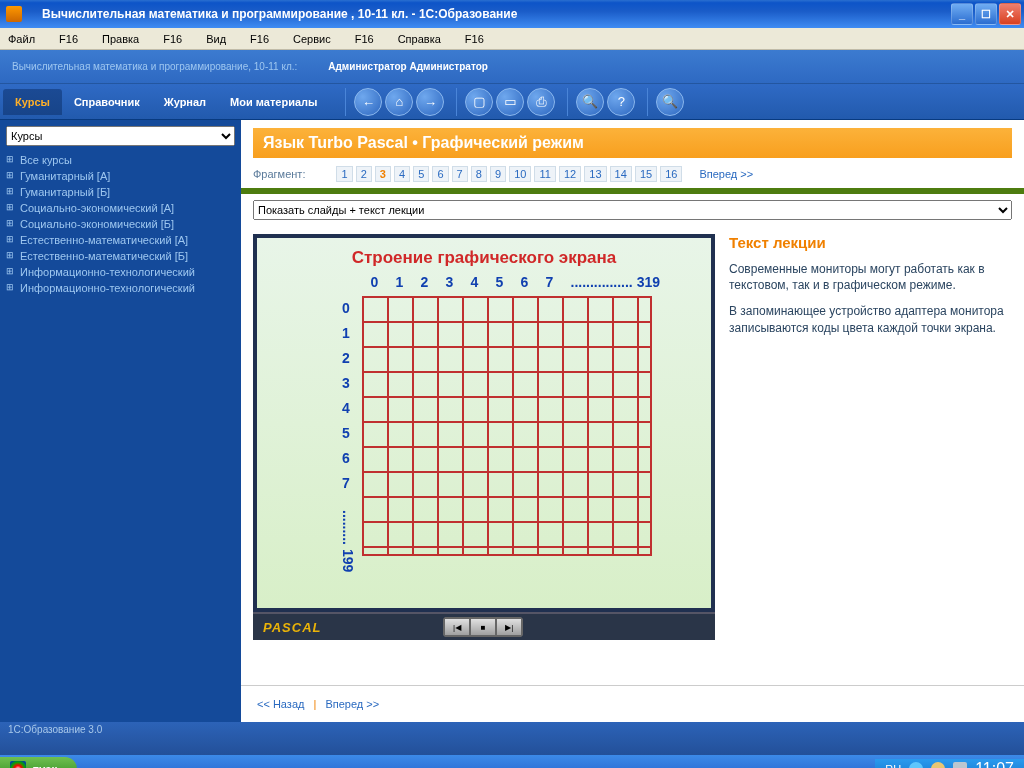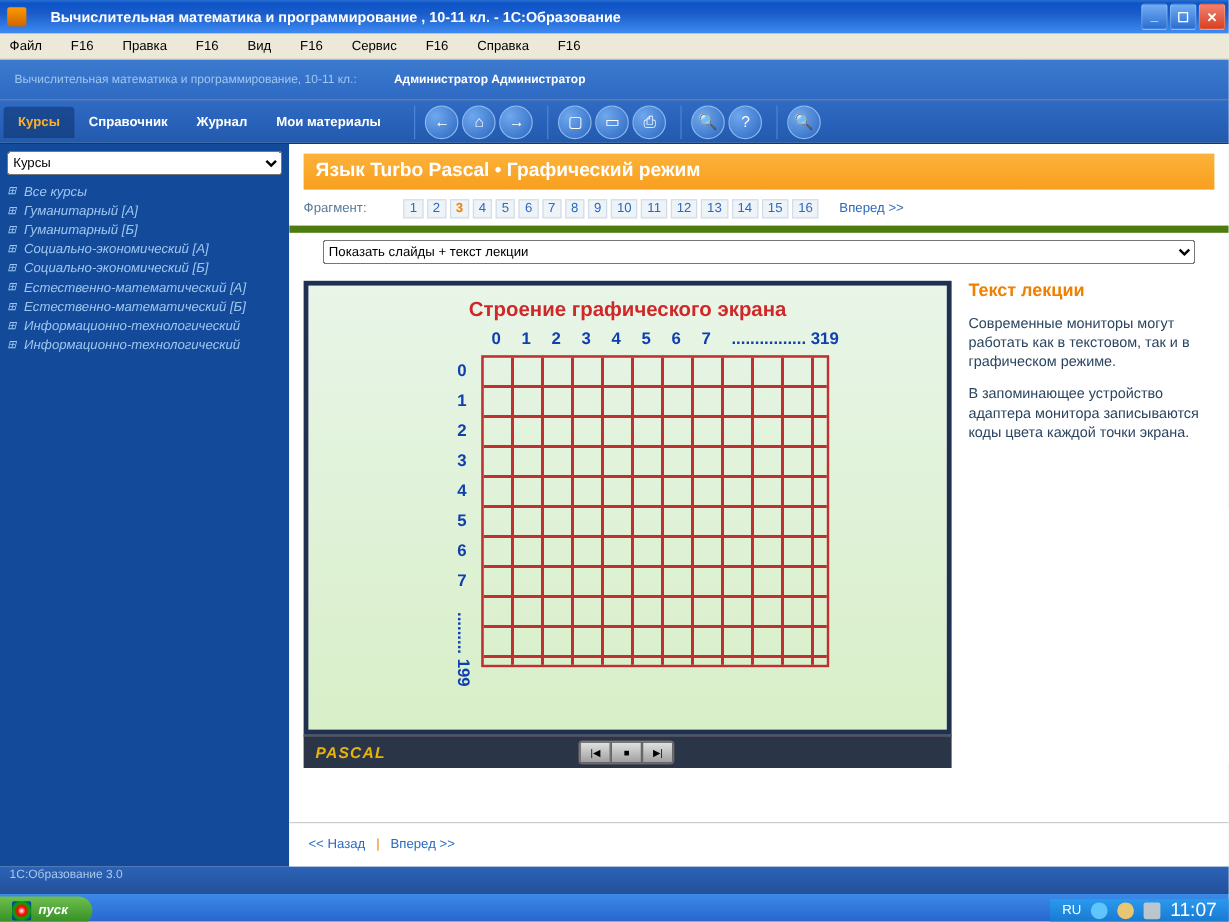--- a/index.html
+++ b/index.html
@@ -20,55 +20,55 @@
 .nav-tab { padding:7px 12px; font-size:11px; font-weight:bold; color:#fff; cursor:pointer; }
 .nav-tab.active { color:#ffb028; background:linear-gradient(#1b4a94,#174489); border-radius:3px 3px 0 0; }
 .tool-btns { display:flex; align-items:center; margin-left:16px; gap:4px; }
 .tool-group { display:flex; gap:3px; padding:0 8px; border-left:1px solid #4a85d8; }
 .tb { width:28px; height:28px; border-radius:14px; background:radial-gradient(circle at 30% 30%,#6fa8ee,#2d67c0); border:1px solid #8bb8ee; display:flex; align-items:center; justify-content:center; color:#fff; font-size:13px; cursor:pointer; }
 .logo-area { margin-left:auto; width:90px; height:34px; opacity:.4; }
 .content-row { display:flex; height:602px; }
 .sidebar { width:241px; background:#144a9a; color:#9ec7f0; font-size:11px; display:flex; flex-direction:column; }
 .side-sel { margin:6px 6px 2px; }
 .side-sel select { width:100%; font-size:11px; height:20px; }
-.tree { padding:4px 6px; flex:1; overflow:hidden;font-style:italic; }
+.tree { padding:4px 6px; flex:1; overflow:hidden; }
 .tree-item { padding:2px 0 2px 14px; position:relative; white-space:nowrap; cursor:pointer; }
 .tree-item:before { content:"⊞"; position:absolute; left:0; top:2px; font-size:9px; color:#9ec7f0; }
 .main { flex:1; background:#fff; display:flex; flex-direction:column; overflow:hidden; }
 .pg-title { margin:8px 12px 0; padding:6px 10px; background:linear-gradient(#fcb23a,#f89f1e); color:#fff; font-size:16px; font-weight:bold; }
 .frag-row { padding:8px 12px 6px; font-size:11px; color:#5a7a9a; border-bottom:6px solid #4d7c0f; display:flex; align-items:center; gap:3px; }
 .frag-row .lbl { margin-right:28px; }
 .frag-num { display:inline-block; min-width:16px; padding:1px 4px; text-align:center; background:#eef3f8; border:1px solid #d0dde8; color:#2a6ac0; cursor:pointer; font-size:11px; }
 .frag-num.cur { color:#f08000; font-weight:bold; }
 .fwd-link { margin-left:14px; color:#2a6ac0; cursor:pointer; }
-.show-sel { margin:6px 28px; }
+.show-sel { margin:6px 12px; }
 .show-sel select { width:100%; font-size:11px; height:20px; }
 .lesson-row { display:flex; padding:8px 12px 0; gap:14px; flex:1; overflow:hidden; }
-.slide-box { width:540px; }
+.slide-box { width:462px; }
 .slide-frame { border:4px solid #203050; background:linear-gradient(#e8f5e8,#d8efc8); height:378px; position:relative; }
 .slide-title { text-align:center; color:#d02828; font-weight:bold; font-size:17px; padding:10px 0 6px; }
 .grid-area { position:relative; margin:0 auto; width:360px; height:300px; }
 .x-labels { position:absolute; top:0; left:58px; display:flex; color:#1040b0; font-weight:bold; font-size:14px; }
 .x-labels span { width:25px; text-align:center; }
 .x-end { position:absolute; top:0; right:4px; color:#1040b0; font-weight:bold; font-size:14px; }
 .y-labels { position:absolute; top:22px; left:38px; color:#1040b0; font-weight:bold; font-size:14px; }
 .y-labels div { height:25px; line-height:25px; }
 .y-end { position:absolute; left:36px; bottom:2px; color:#1040b0; font-weight:bold; font-size:14px; writing-mode:vertical-rl; }
 .grid-box { position:absolute; top:22px; left:58px; width:290px; height:260px; border:2px solid #c03030; background:repeating-linear-gradient(to right,transparent 0 23px,#c03030 23px 25px),repeating-linear-gradient(to bottom,transparent 0 23px,#c03030 23px 25px); }
 .slide-ctrl { background:#2a3548; height:28px; display:flex; align-items:center; padding:0 10px; border-top:2px solid #556; }
 .slide-ctrl .pcaption { color:#eab308; font-style:italic; font-weight:bold; font-size:13px; letter-spacing:1px; }
 .play-box { margin:0 auto; display:flex; gap:0; background:#aaa; border:1px solid #666; border-radius:3px; }
 .play-box button { width:26px; height:18px; background:linear-gradient(#e0e0e0,#a0a0a0); border:1px solid #666; font-size:8px; cursor:pointer; }
 .lecture-col { flex:1; font-size:12px; }
 .lecture-title { color:#f08000; font-weight:bold; font-size:15px; margin-bottom:10px; }
 .lecture-col p { color:#2b4560; margin-bottom:10px; line-height:1.35; }
 .bottom-nav { padding:12px 16px; font-size:11px; border-top:1px solid #ccc; }
 .bottom-nav a { color:#2a6ac0; cursor:pointer; }
 .bottom-nav .sep2 { color:#f08000; margin:0 6px; }
-.statusbar { height:23px; background:linear-gradient(#2c63b8,#235099); color:#a8c8ea; font-size:10px; padding:2px 8px; }
+.statusbar { height:33px; background:linear-gradient(#2c63b8,#235099); color:#a8c8ea; font-size:10px; padding:2px 8px; }
 .taskbar { height:28px; background:linear-gradient(#3c8ae8,#245ec9); display:flex; align-items:center; font-size:11px; color:#fff; }
 .start-btn { height:24px; padding:0 20px 0 10px; background:linear-gradient(#6fc050,#2e8a1e); display:flex; align-items:center; font-weight:bold; font-style:italic; border-radius:0 12px 12px 0; gap:6px; }
 .start-btn:before { content:""; width:16px; height:16px; background:radial-gradient(#fff,#f00 30%,#0a0 60%,#00f); border-radius:2px; }
 .task-item { height:22px; margin:0 2px 0 6px; padding:0 10px; background:linear-gradient(#5a95e0,#3a72c9); border:1px solid #2a5aa8; border-radius:2px; display:flex; align-items:center; gap:5px; max-width:170px; cursor:pointer; }
 .task-item.active { background:linear-gradient(#2858a8,#1e4a94); border-color:#153a78; }
 .task-item .ic { width:14px; height:14px; background:#fff; border-radius:2px; }
 .tray { margin-left:auto; height:20px; padding:0 10px; background:linear-gradient(#2a9aee,#1878d0); display:flex; align-items:center; gap:8px; }
 .tray-ic { width:14px; height:14px; opacity:.9; }
 .clock { font-size:16px; }
 </style>

